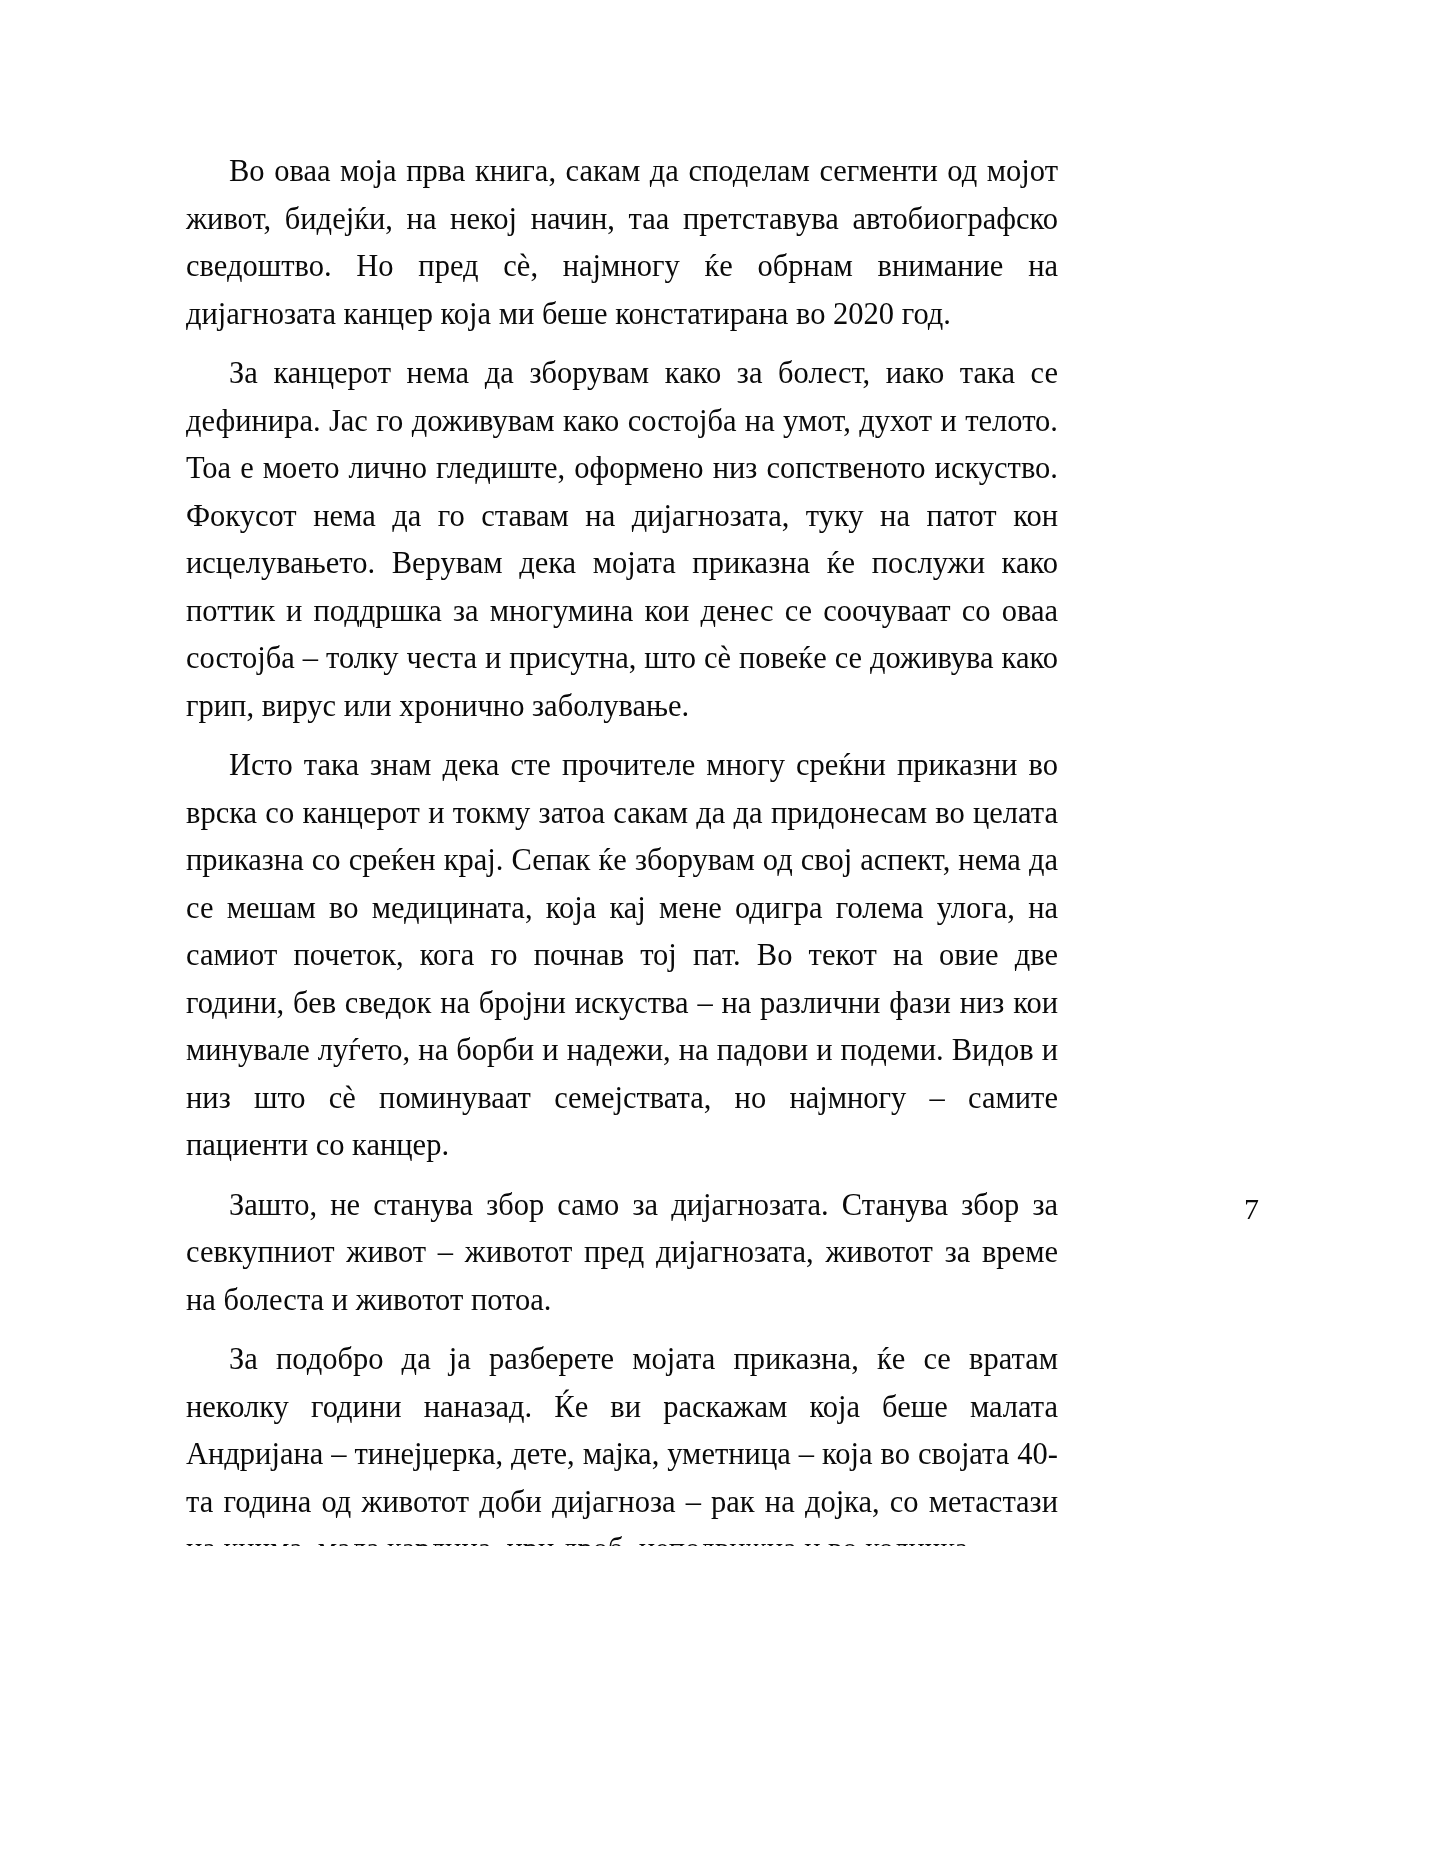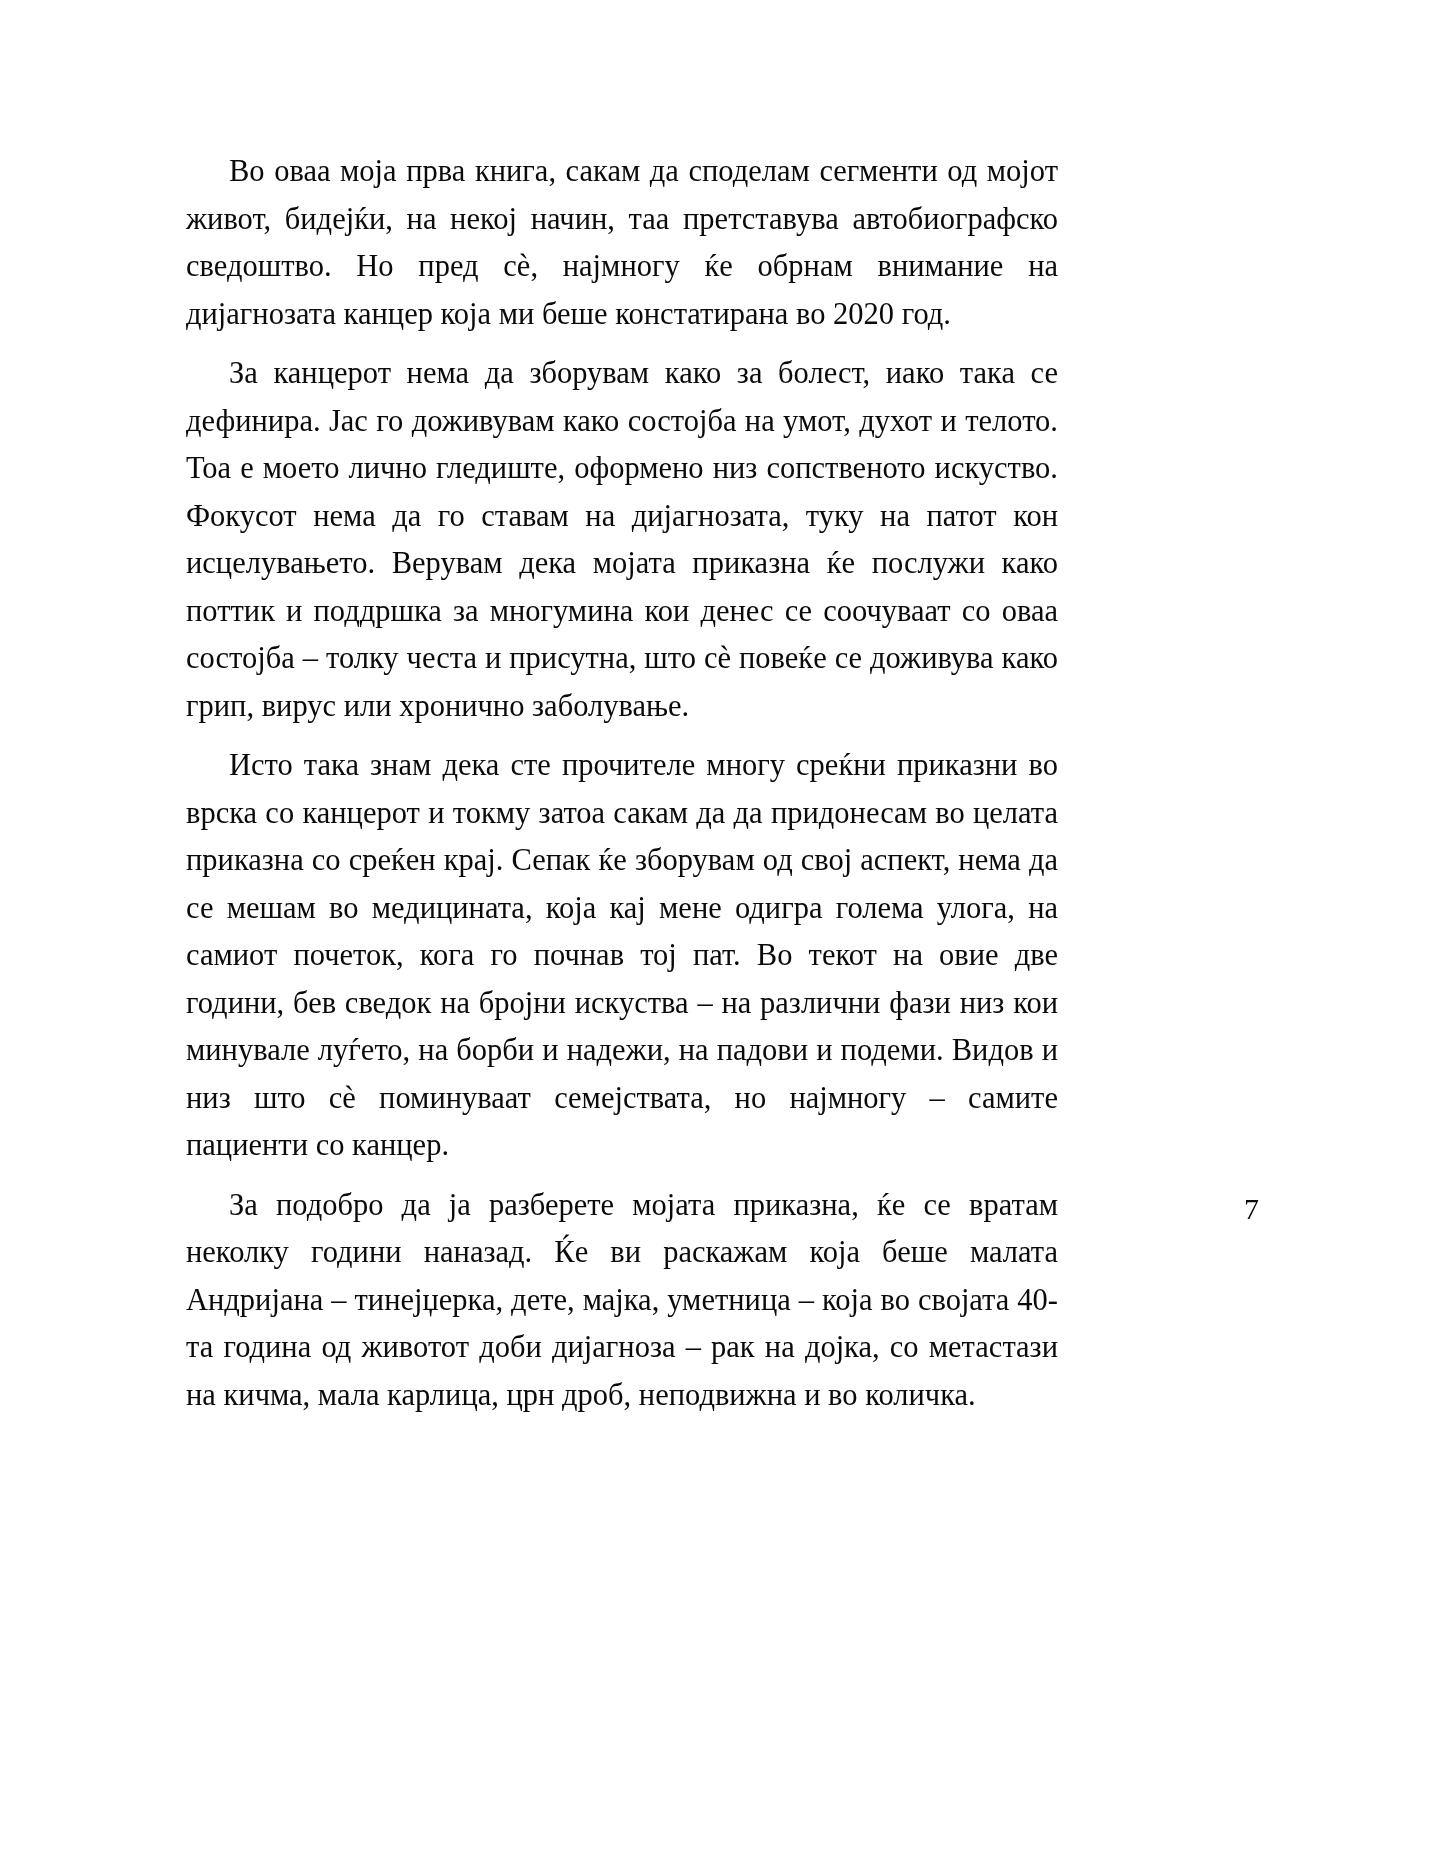--- a/index.html
+++ b/index.html
@@ -56,18 +56,19 @@
 </style>
 </head>
 <body>
 
 <div class="page">
 
   <div class="text-block">
     <p class="para">Во оваа моја прва книга, сакам да споделам сегменти од мојот живот, бидејќи, на некој начин, таа претставува автобиографско сведоштво. Но пред сѐ, најмногу ќе обрнам внимание на дијагнозата канцер која ми беше констатирана во 2020 год.</p>
     <p class="para"> За канцерот нема да зборувам како за болест, иако така се дефинира. Јас го доживувам како состојба на умот, духот и телото. Тоа е моето лично гледиште, оформено низ сопственото искуство. Фокусот нема да го ставам на дијагнозата, туку на патот кон исцелувањето. Верувам дека мојата приказна ќе послужи како поттик и поддршка за многумина кои денес се соочуваат со оваа состојба – толку честа и присутна, што сѐ повеќе се доживува како грип, вирус или хронично заболување.</p>
     <p class="para">Исто така знам дека сте прочителе многу среќни приказни во врска со канцерот и токму затоа сакам да да придонесам во целата приказна со среќен крај. Сепак ќе зборувам од свој аспект, нема да се мешам во медицината, која кај мене одигра голема улога, на самиот почеток, кога го почнав тој пат. Во текот на овие две години, бев сведок на бројни искуства – на различни фази низ кои минувале луѓето, на борби и надежи, на падови и подеми. Видов и низ што сѐ поминуваат семејствата, но најмногу – самите пациенти со канцер.</p>
+    <p class="para">Зашто, не станува збор само за дијагнозата. Станува збор за севкупниот живот – животот пред дијагнозата, животот за време на болеста и животот потоа.</p>
     <p class="para">За подобро да ја разберете мојата приказна, ќе се вратам неколку години наназад. Ќе ви раскажам која беше малата Андријана – тинејџерка, дете, мајка, уметница – која во својата 40-та година од животот доби дијагноза – рак на дојка, со метастази на кичма, мала карлица, црн дроб, неподвижна и во количка.</p>
   </div>
 
   <div class="page-number">7</div>
 
 </div>
 
 </body></html>

